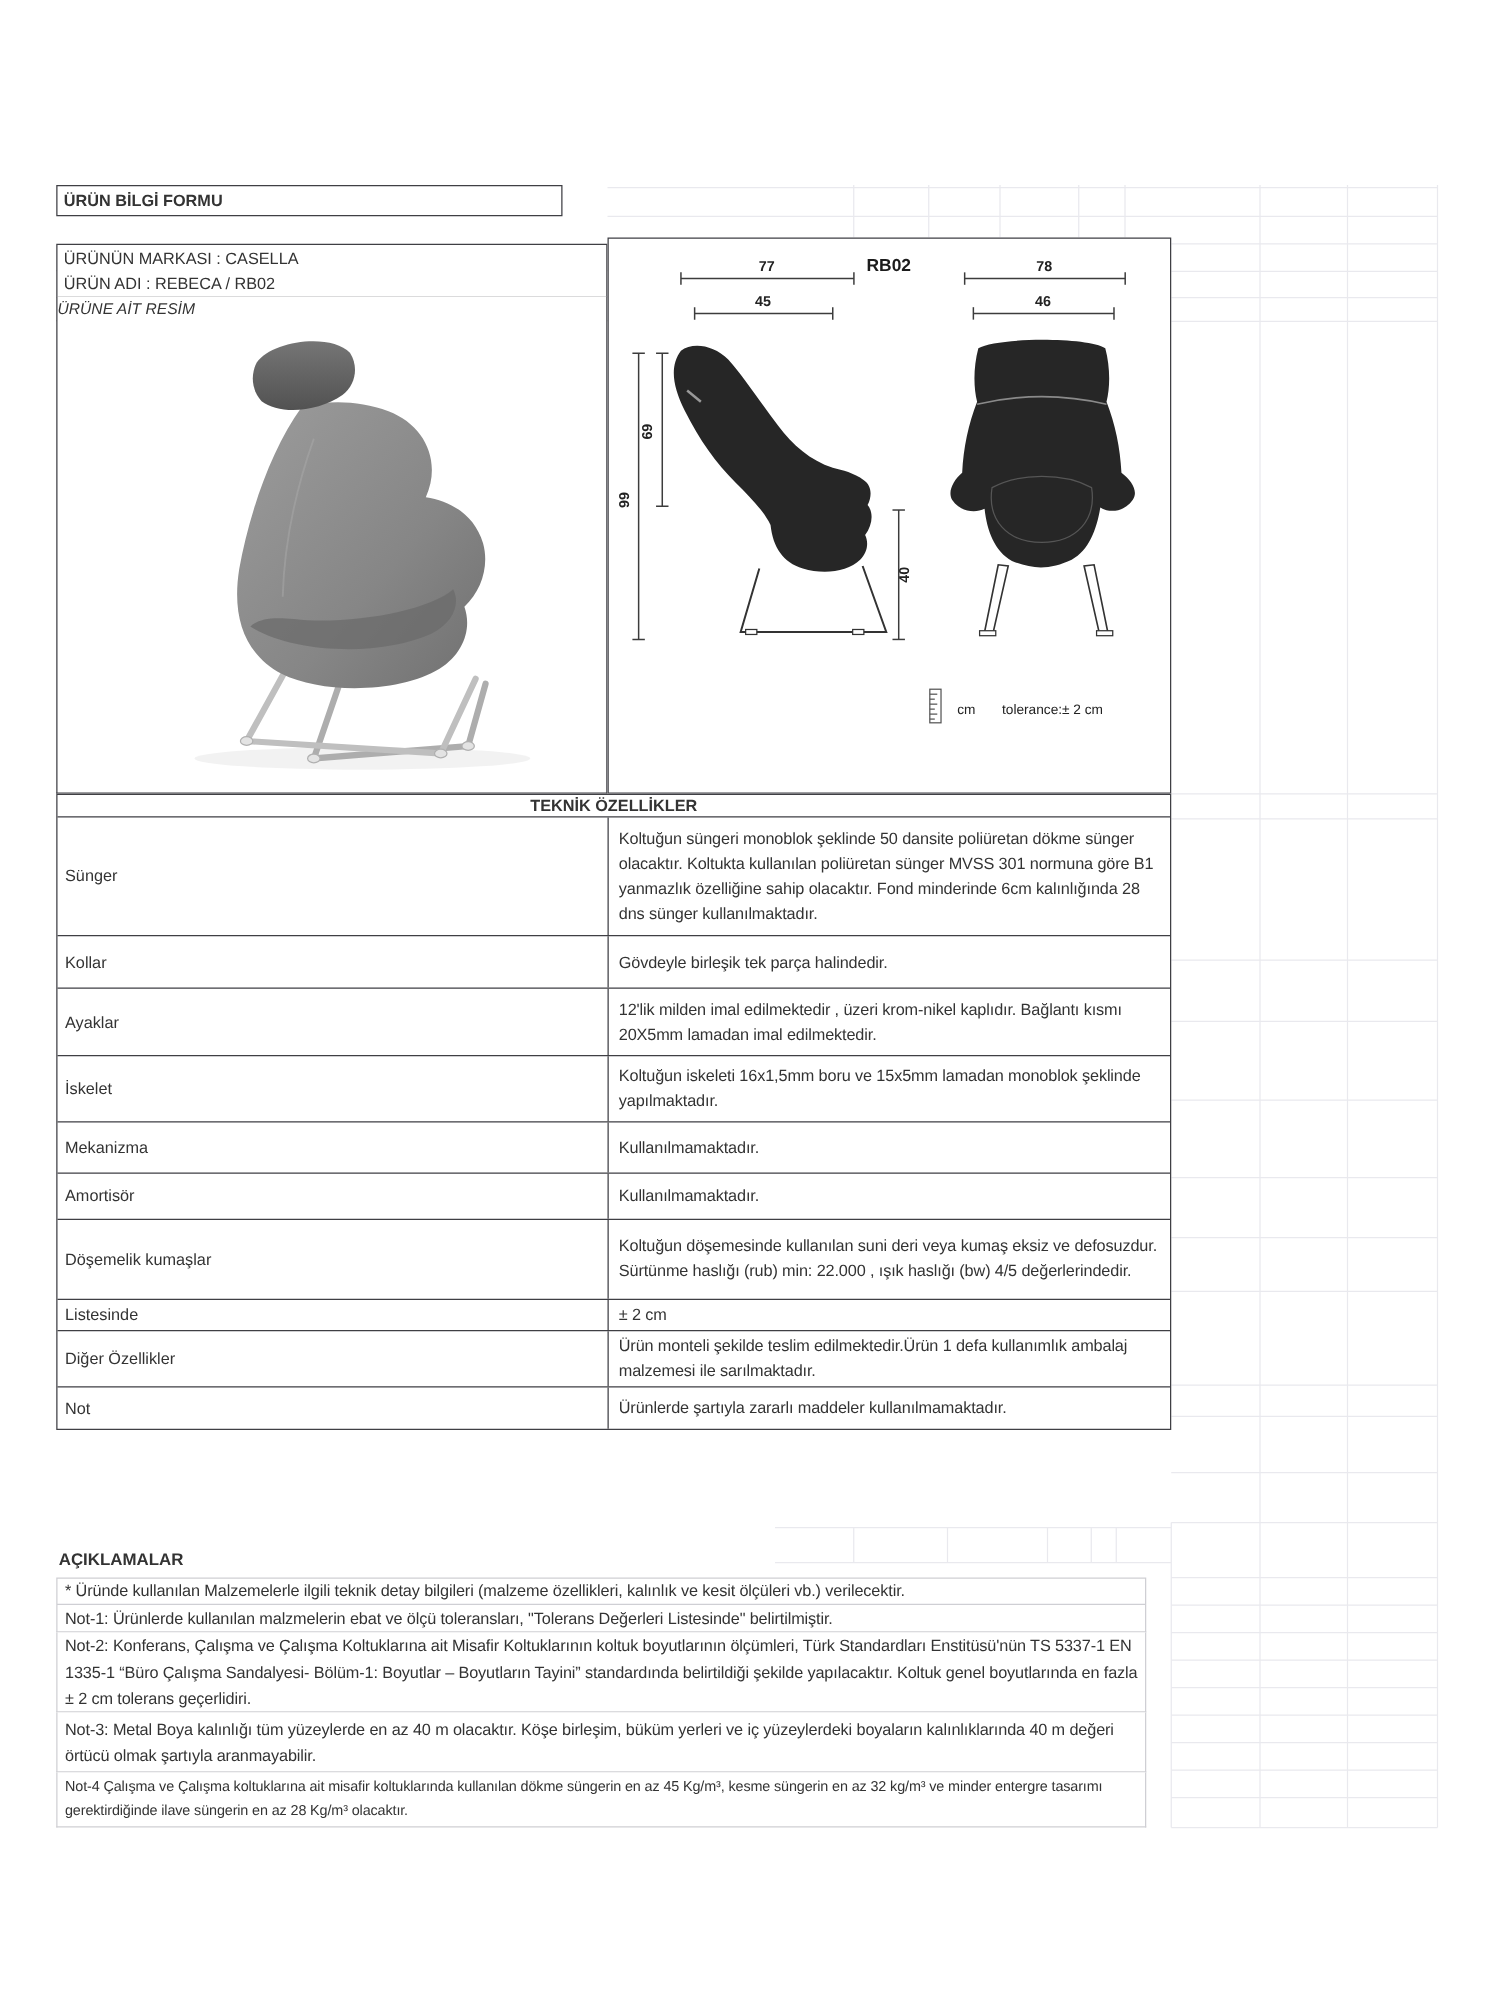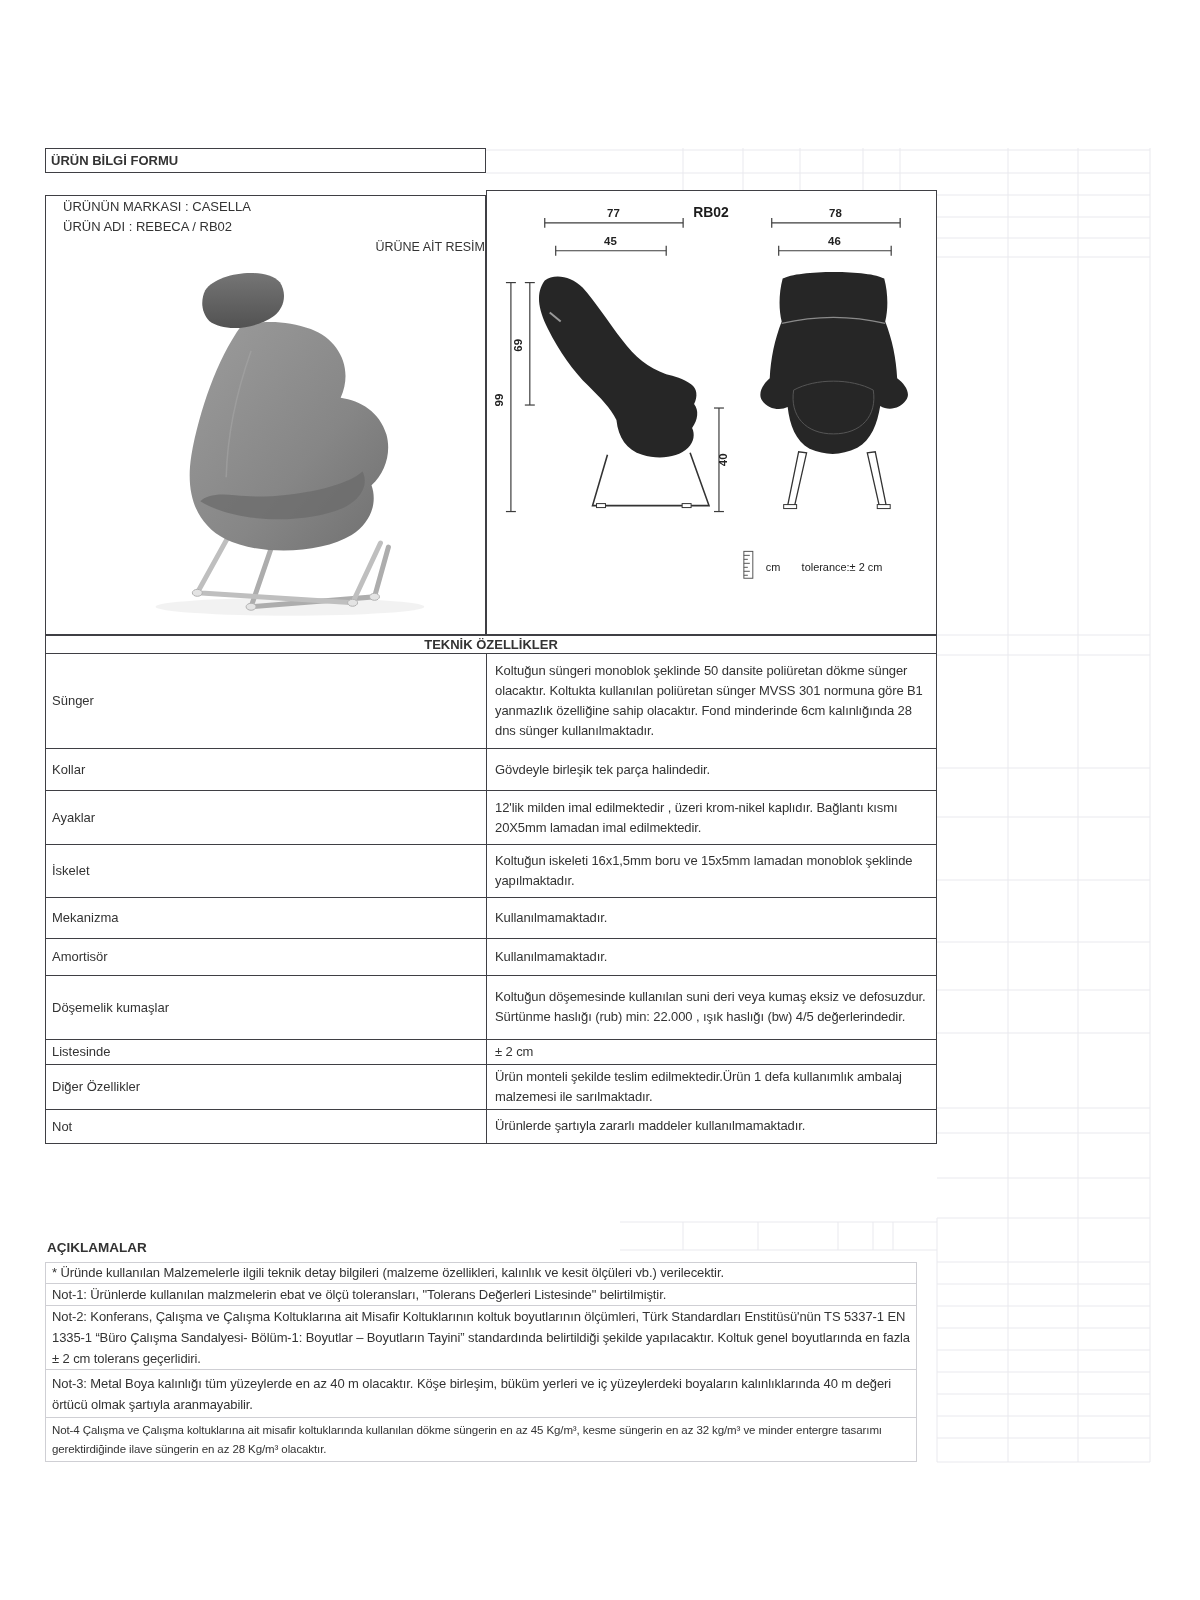--- a/index.html
+++ b/index.html
@@ -4,22 +4,22 @@
 <style>
   html,body{margin:0;padding:0;background:#fff;}
   .page{position:relative;width:1200px;height:1600px;background:#ffffff;overflow:hidden;
         font-family:"Liberation Sans","DejaVu Sans",sans-serif;color:#333;}
   .abs{position:absolute;box-sizing:border-box;}
   
   .gridsvg{position:absolute;left:0;top:0;z-index:0;}
   
   .cell{border:1px solid #3f3f44;background:#fff;z-index:2;}
   .hdrbox{display:flex;align-items:center;padding-left:5px;font-size:13px;font-weight:bold;}
-  .rowbox{display:flex;align-items:center;padding-left:17px;font-size:13px;}
-  .centerbox{display:flex;align-items:center;justify-content:flex-end;font-size:12.5px;}
+  .rowbox{display:flex;align-items:center;padding-left:5px;font-size:13px;}
+  .centerbox{display:flex;align-items:center;justify-content:flex-start;font-size:12.5px;font-style:italic;}
   
   .spec{display:flex;flex-direction:column;}
   .banner{display:flex;align-items:center;justify-content:center;font-weight:bold;font-size:13px;
           border-bottom:1px solid #3f3f44;}
   .srow{display:flex;border-bottom:1px solid #3f3f44;}
   .srow:last-child{border-bottom:none;}
   .slabel{width:441px;border-right:1px solid #3f3f44;display:flex;align-items:center;
           padding:2px 6px;font-size:13px;box-sizing:border-box;}
   .svalue{flex:1;display:flex;align-items:center;padding:2px 8px;font-size:13px;
           line-height:20px;box-sizing:border-box;letter-spacing:-0.1px;}
@@ -87,21 +87,21 @@
       <line x1="937" y1="1328" x2="1150" y2="1328"></line>
       <line x1="937" y1="1350" x2="1150" y2="1350"></line>
       <line x1="937" y1="1372" x2="1150" y2="1372"></line>
       <line x1="937" y1="1394" x2="1150" y2="1394"></line>
       <line x1="937" y1="1416" x2="1150" y2="1416"></line>
       <line x1="937" y1="1438" x2="1150" y2="1438"></line>
       <line x1="937" y1="1462" x2="1150" y2="1462"></line>
     </g>
   </svg>
 
-  <div class="abs cell hdrbox" style="left:45px;top:148px;width:441px;height:25px;">
+  <div class="abs cell hdrbox" style="left:45px;top:148px;width:405px;height:25px;">
     <span>ÜRÜN BİLGİ FORMU</span>
   </div>
 
   <div class="abs cell rowbox" style="left:45px;top:195px;width:441px;height:22px;">
     <span>ÜRÜNÜN MARKASI : CASELLA</span>
   </div>
   <div class="abs cell rowbox" style="left:45px;top:216px;width:441px;height:22px;border-top:none;">
     <span>ÜRÜN ADI : REBECA / RB02</span>
   </div>
   <div class="abs cell centerbox" style="left:45px;top:237px;width:441px;height:20px;border-top:none;">

